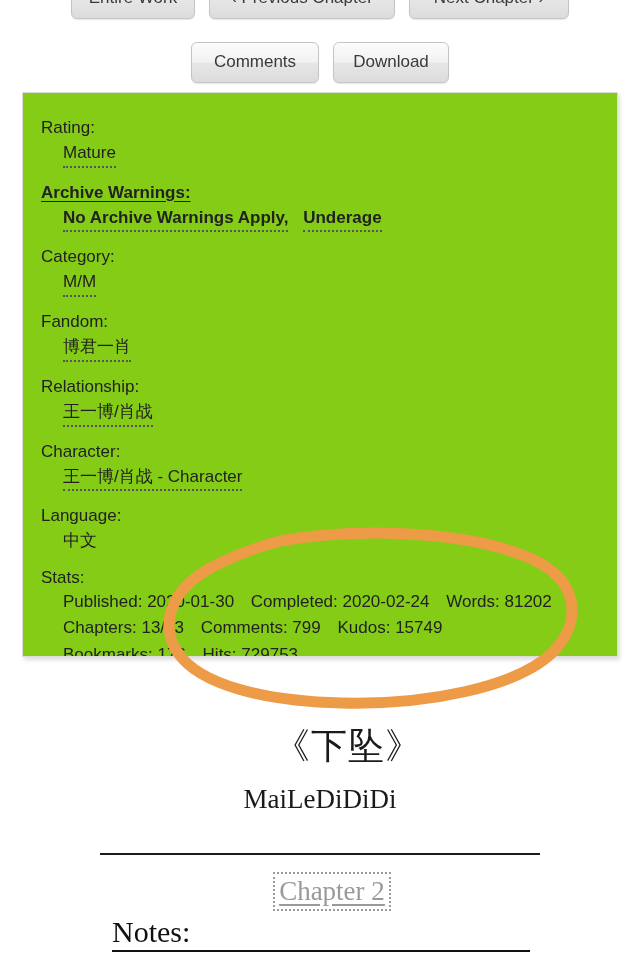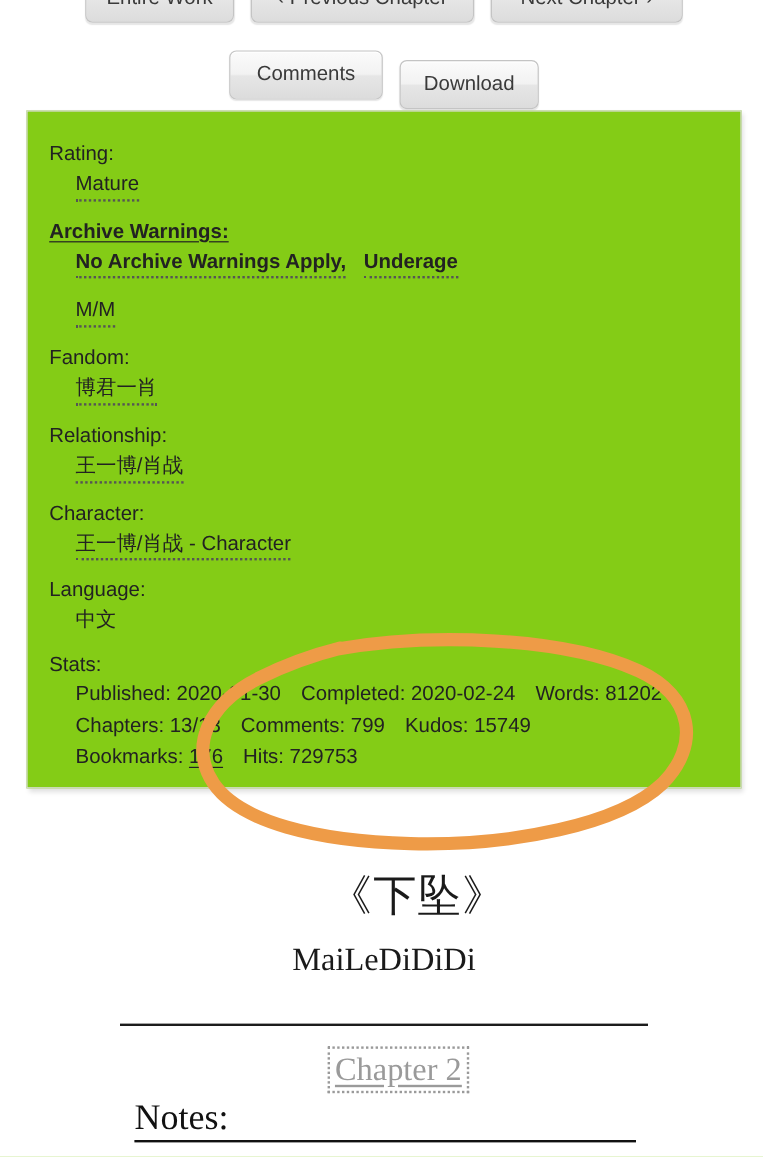--- a/index.html
+++ b/index.html
@@ -40,21 +40,21 @@
     padding: 9px 16px 10px 16px;
     line-height: 1.15;
     white-space: nowrap;
     box-shadow: 0 1px 1px rgba(0,0,0,0.10), inset 0 1px 0 #ffffff;
     text-align: center;
   }
   .btn-entire   { min-width: 124px; }
   .btn-prev     { min-width: 186px; }
   .btn-next     { min-width: 160px; }
   .btn-comments { min-width: 128px; }
-  .btn-download { min-width: 116px; margin-top: 8px; }
+  .btn-download { min-width: 116px; }
 
   
   .meta-card {
     position: absolute;
     left: 22px;
     top: 92px;
     width: 596px;
     height: 565px;
     box-sizing: border-box;
     background: #84cc16;
@@ -223,20 +223,21 @@
 
   <div class="meta-block">
     <div class="meta-label strong">Archive Warnings:</div>
     <div class="meta-values">
       <span class="tag bold">No Archive Warnings Apply,</span>
       <span class="tag bold">Underage</span>
     </div>
   </div>
 
   <div class="meta-block">
+    <div class="meta-label">Category:</div>
     <div class="meta-values">
       <span class="tag">M/M</span>
     </div>
   </div>
 
   <div class="meta-block">
     <div class="meta-label">Fandom:</div>
     <div class="meta-values">
       <span class="tag">博君一肖</span>
     </div>

